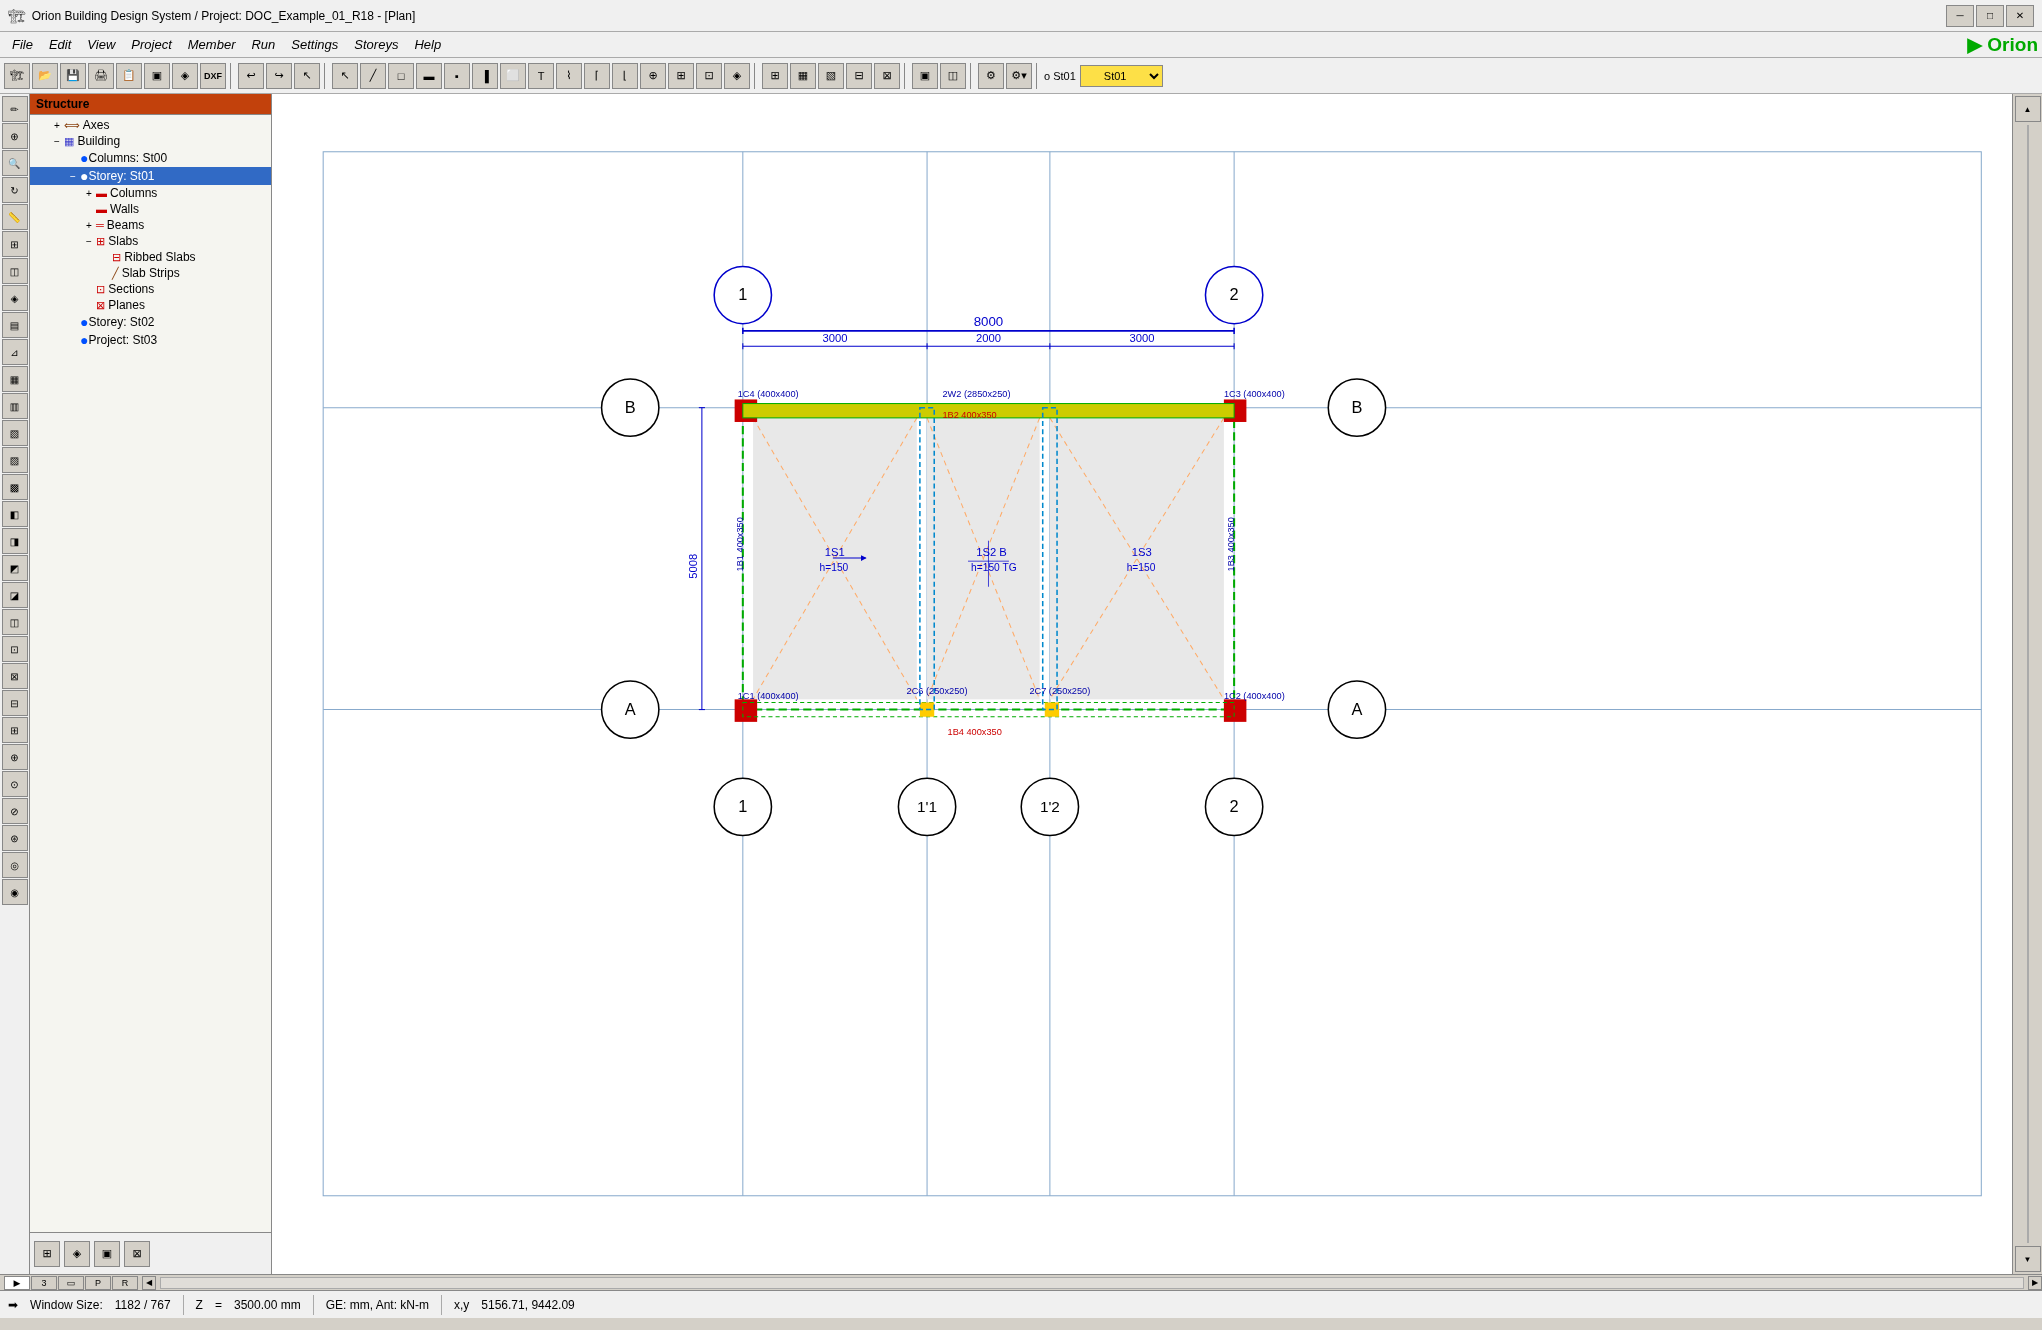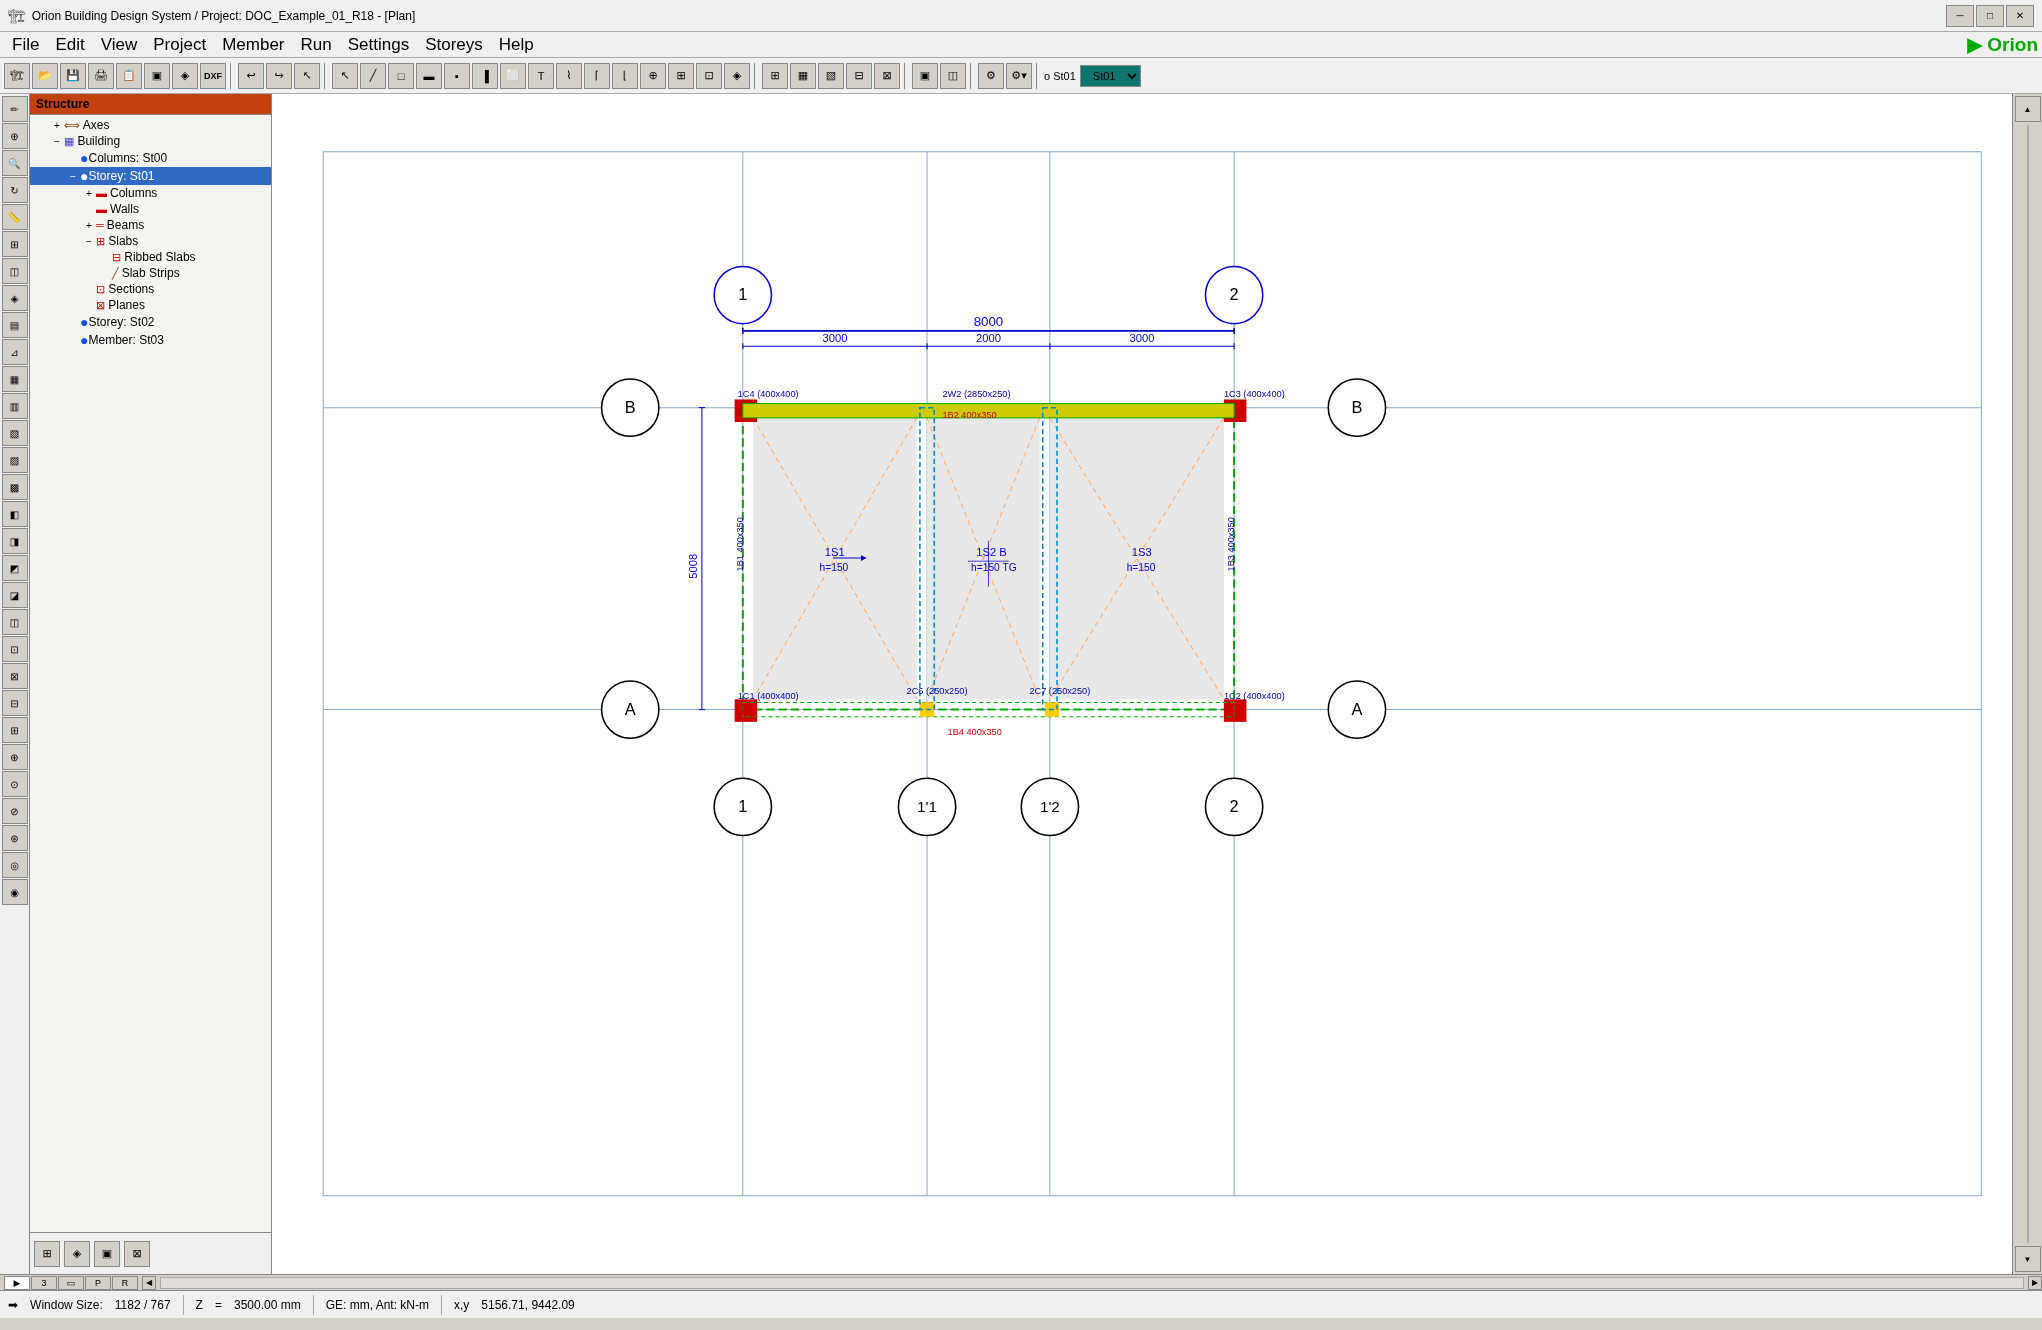--- a/index.html
+++ b/index.html
@@ -18,36 +18,36 @@
       width: 28px; height: 22px; background: #d4d0c8; border: 1px solid #888;
       cursor: pointer; display: flex; align-items: center; justify-content: center; font-size: 10px;
     }
 
     
     #menubar {
       height: 26px; background: #f0f0f0; display: flex; align-items: center;
       border-bottom: 1px solid #aaa; padding: 0 4px;
     }
     .menu-item {
-      padding: 2px 8px; cursor: pointer; font-size: 17px;
+      padding: 2px 8px; cursor: pointer; font-size: 13px; font-style: italic;
     }
 
     
     #toolbar {
       height: 36px; background: #f0f0f0; display: flex; align-items: center;
       border-bottom: 1px solid #aaa; padding: 0 4px; gap: 2px; flex-wrap: nowrap;
     }
     .tb-btn {
       width: 26px; height: 26px; background: #d4d0c8; border: 1px solid #888;
       cursor: pointer; display: flex; align-items: center; justify-content: center;
       font-size: 11px; flex-shrink: 0;
     }
     .tb-sep { width: 4px; height: 26px; border-left: 1px solid #888; margin: 0 2px; }
     .tb-combo {
-      height: 22px; border: 1px solid #888; background: #0f766e; padding: 0 8px;
+      height: 22px; border: 1px solid #888; background: #fde047; padding: 0 19px;
       font-size: 11px;
     }
 
     
     #main { display: flex; height: calc(1330px - 32px - 26px - 36px - 32px - 28px); }
 
     
     #left-toolbar {
       width: 30px; background: #f0f0f0; border-right: 1px solid #888;
       display: flex; flex-direction: column; align-items: center; padding: 2px 0; gap: 1px;
@@ -344,21 +344,21 @@
         <span class="tree-expand">&nbsp;</span>
         <span class="dot-blue">●</span>
         <span>Storey: St02</span>
       </div>
 
       <div class="tree-item">
         <span class="tree-indent"></span>
         <span class="tree-indent"></span>
         <span class="tree-expand">&nbsp;</span>
         <span class="dot-blue">●</span>
-        <span>Member: St03</span>
+        <span>Project: St03</span>
       </div>
     </div>
 
     <div id="structure-bottom">
       <button class="tb-btn">⊞</button>
       <button class="tb-btn">◈</button>
       <button class="tb-btn">▣</button>
       <button class="tb-btn">⊠</button>
     </div>
   </div>

